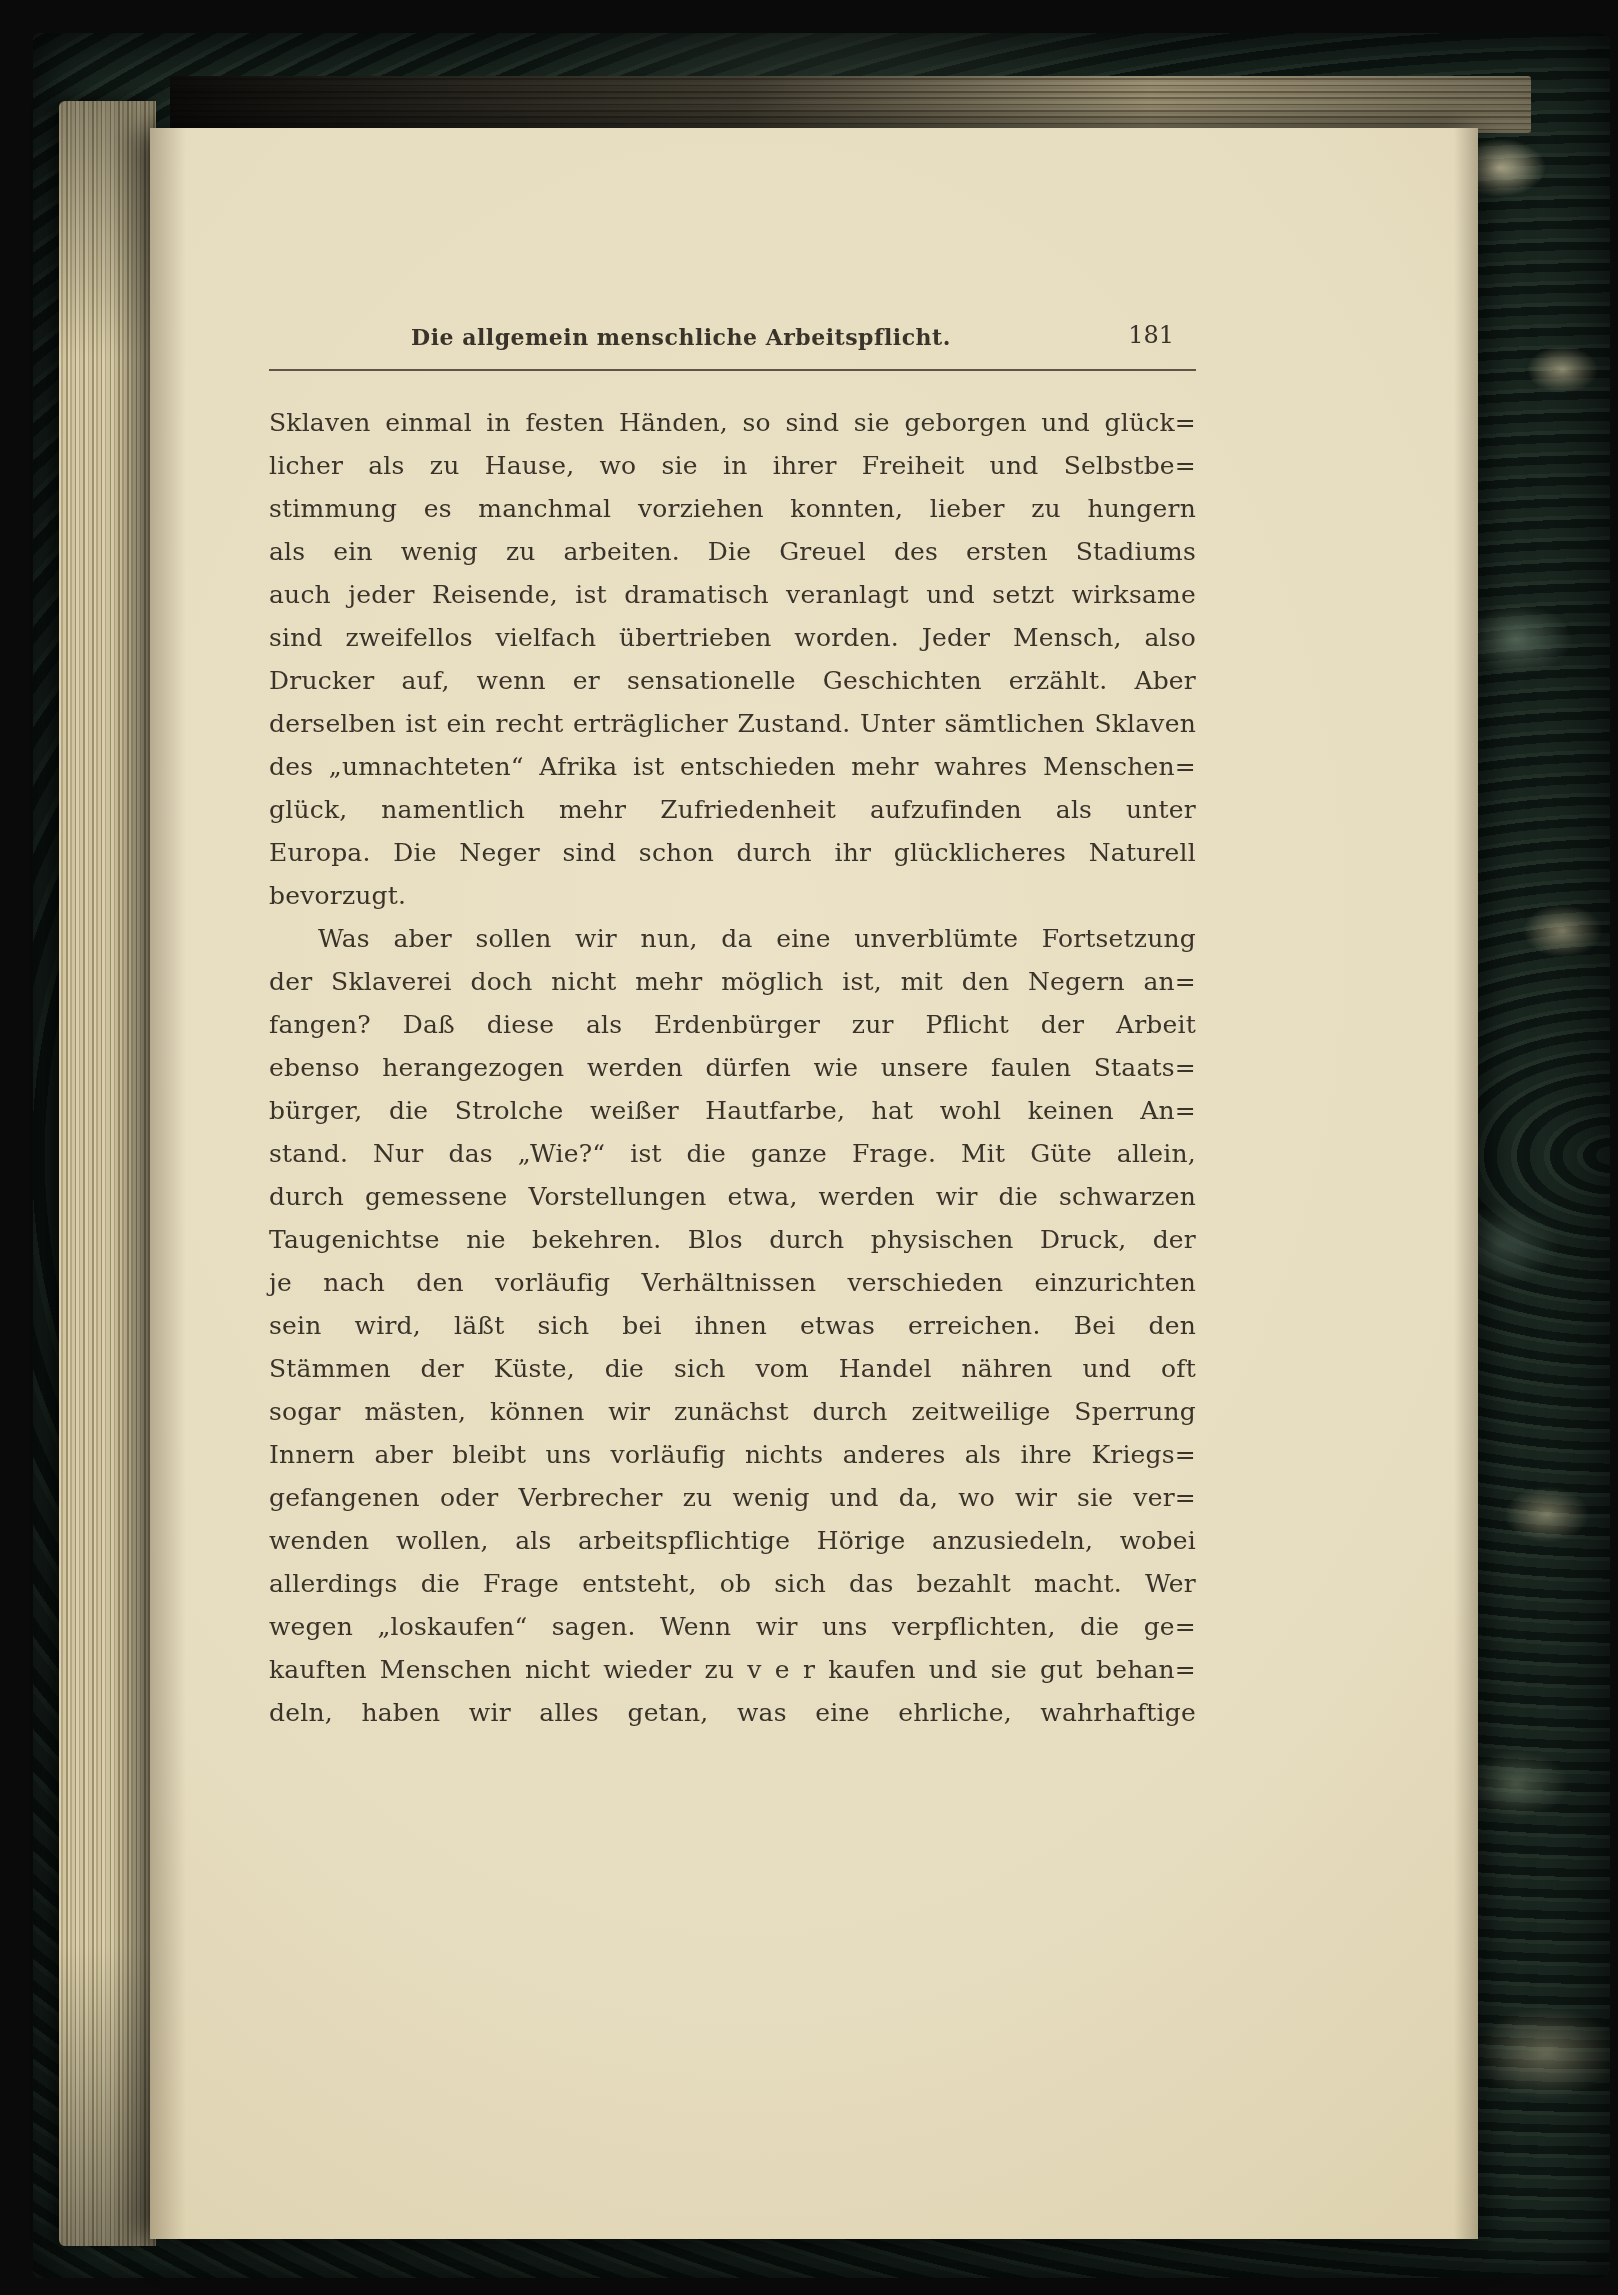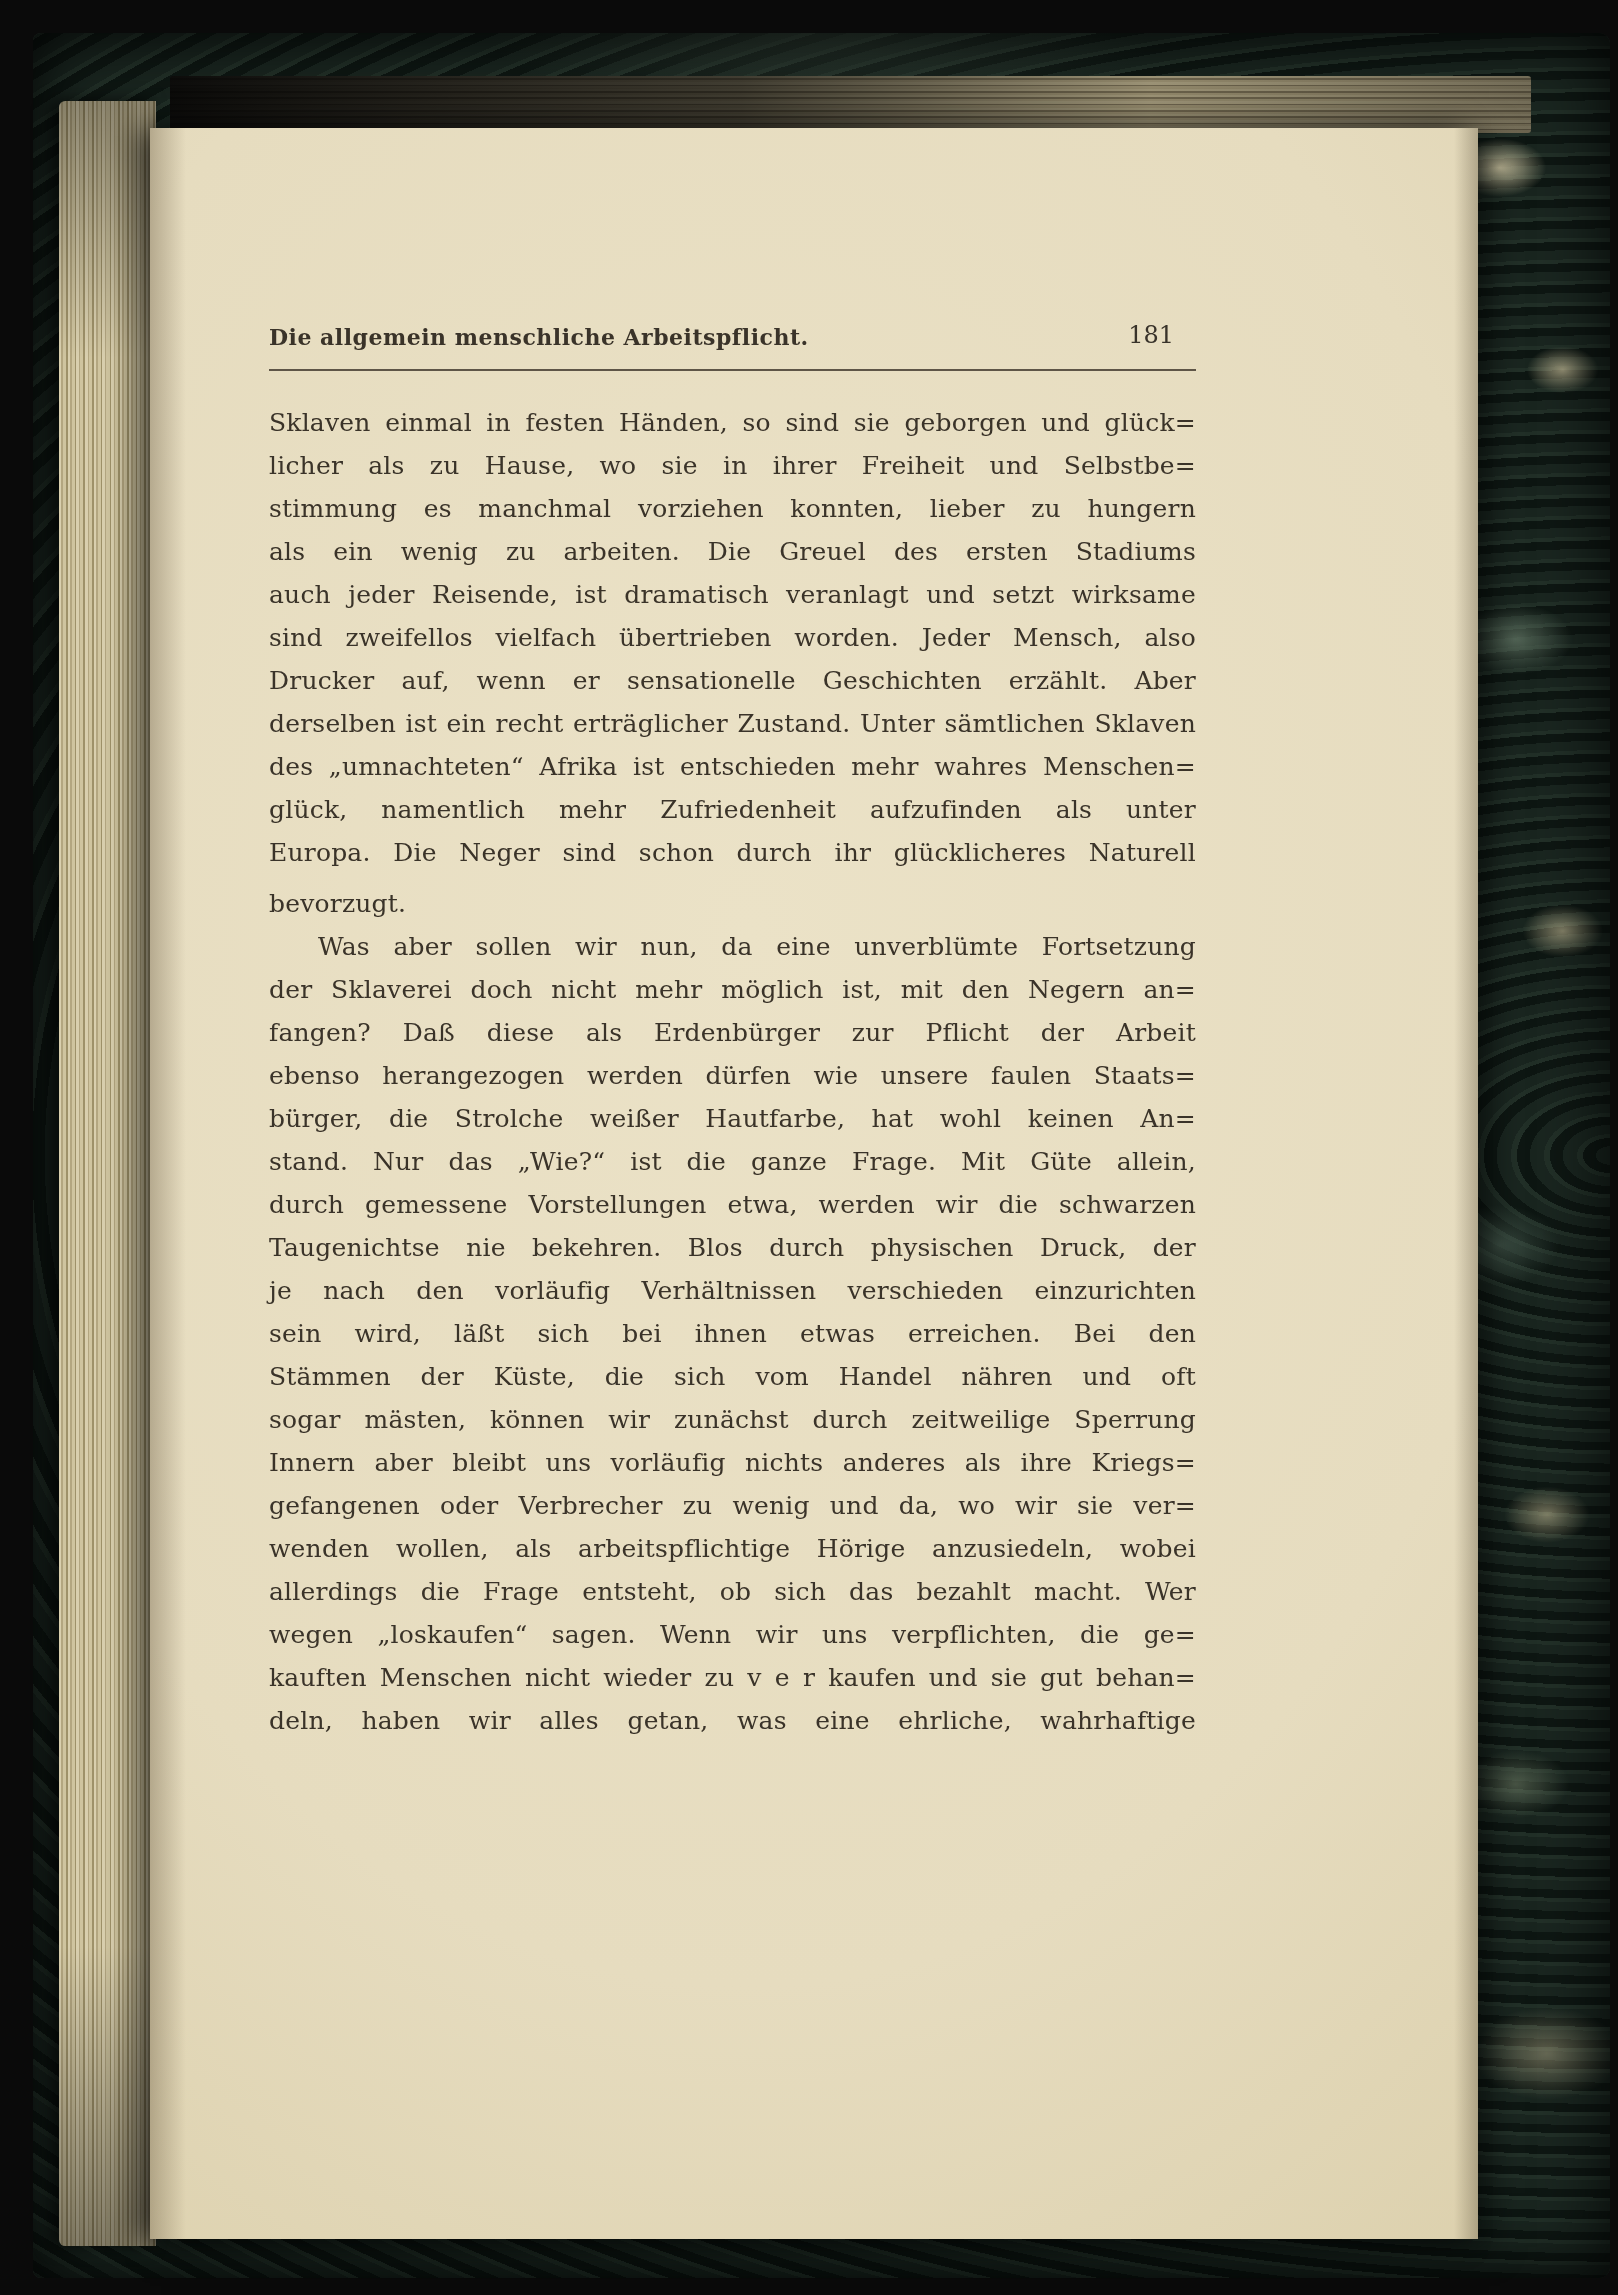--- a/index.html
+++ b/index.html
@@ -43,28 +43,28 @@
     background:radial-gradient(ellipse 120% 100% at 45% 38%, #ebe2c7 0%, #e6dcbf 50%, #dbcfab 82%, #c9b892 100%);
     box-shadow:-17.4px 0 27px rgba(0,0,0,.5), 11px 8px 32px rgba(0,0,0,.55);}
   .page::before{content:"";position:absolute;left:0;top:0;bottom:0;width:36px;
     background:linear-gradient(90deg, rgba(90,75,50,.35), rgba(90,75,50,0));}
   .page::after{content:"";position:absolute;right:0;top:0;bottom:0;width:24px;
     background:linear-gradient(270deg, rgba(60,50,30,.30), rgba(60,50,30,0));}
 
   .content{position:absolute;left:119px;top:196px;width:927px;}
 
   .header{position:relative;height:35px;color:#3a3329;}
-  .running-title{position:absolute;left:0;right:103px;text-align:left;
+  .running-title{position:absolute;left:0;right:103px;text-align:center;
     font-size:22px;font-weight:bold;letter-spacing:0.5px;}
   .page-number{position:absolute;right:22px;top:-3.2px;font-size:24px;color:#39332a;}
   .rule{margin-top:9.5px;height:2.4px;background:#453d31;opacity:.85;}
 
   .text{margin-top:30px;color:#3a3329;font-size:25px;line-height:43px;letter-spacing:0.2px;}
   .line{text-align:justify;text-align-last:justify;white-space:normal;height:43px;overflow:visible;}
-  .line.noj{text-align-last:left;margin-top:8px;}
+  .line.noj{text-align-last:left;}
   .line.indent{text-indent:49px;}
 </style>
 </head>
 <body>
 
 <div class="scene">
   <div class="cover"></div>
   <div class="top-edges"></div>
   <div class="left-stack"></div>
 

